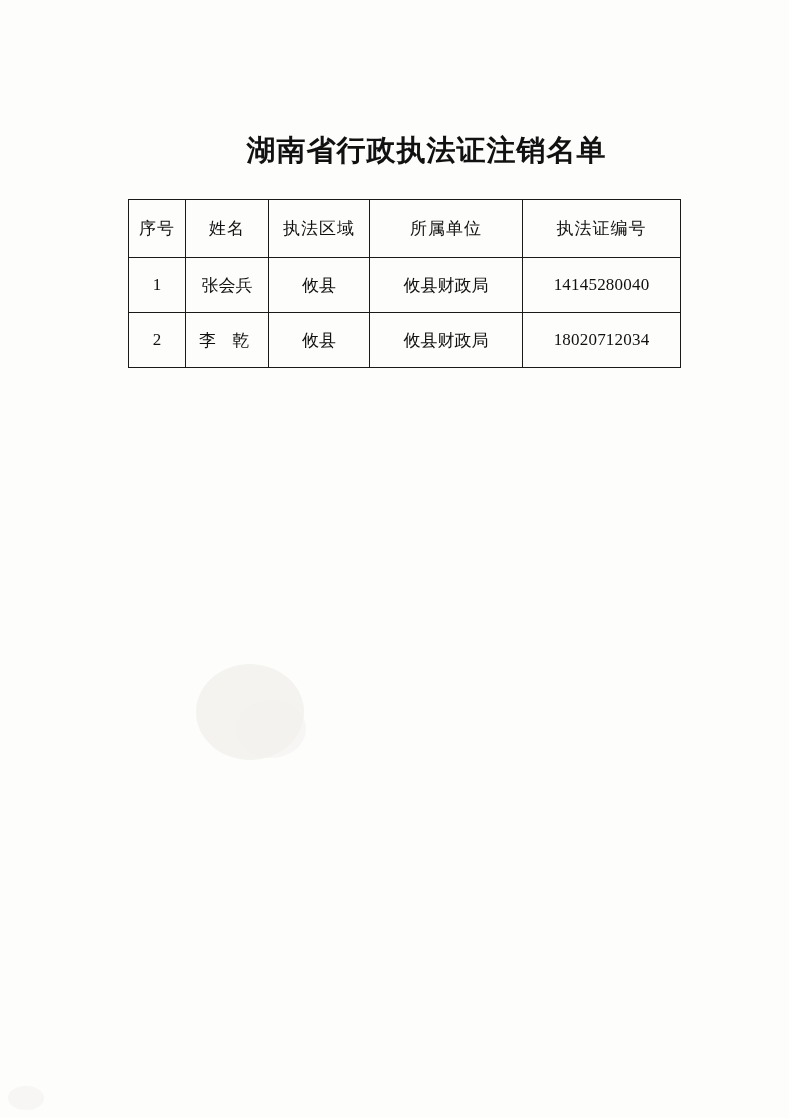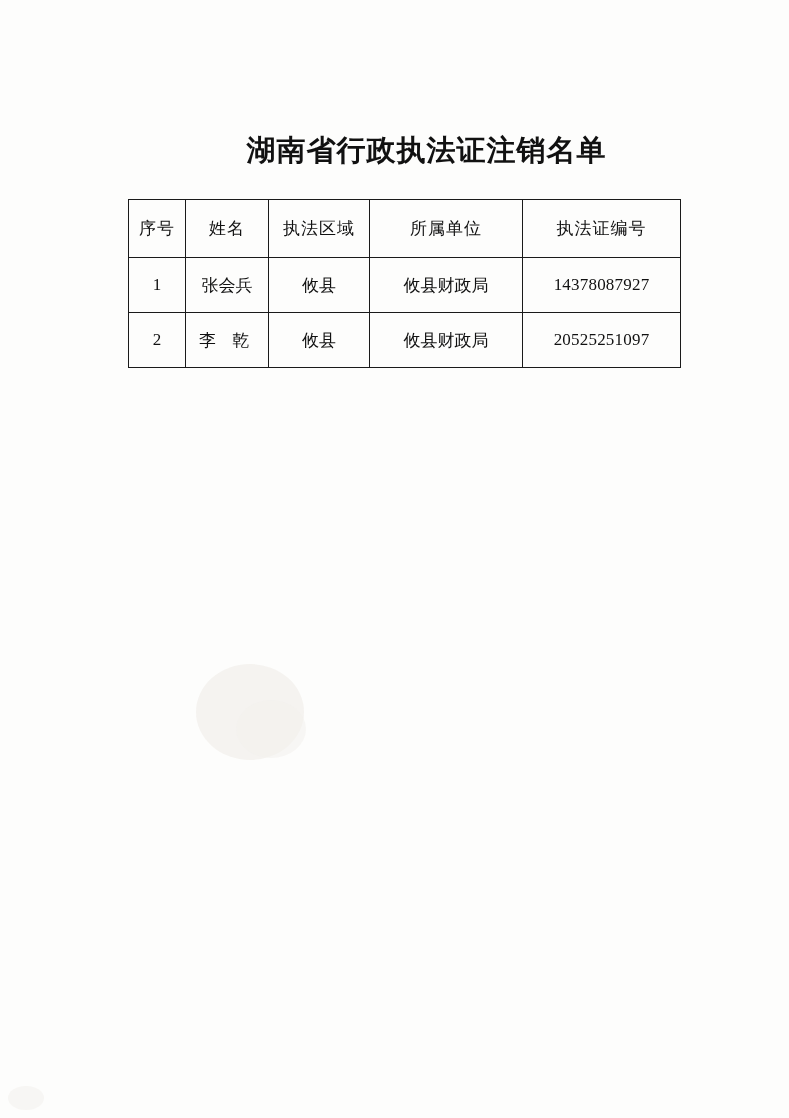--- a/index.html
+++ b/index.html
@@ -108,26 +108,26 @@
           <td class="col-unit head-cell">所属单位</td>
           <td class="col-cert head-cell">执法证编号</td>
         </tr>
       </thead>
       <tbody>
         <tr>
           <td class="col-idx cell-num">1</td>
           <td class="col-name">张会兵</td>
           <td class="col-area">攸县</td>
           <td class="col-unit">攸县财政局</td>
-          <td class="col-cert cell-num">14378087927</td>
+          <td class="col-cert cell-num">14145280040</td>
         </tr>
         <tr>
           <td class="col-idx cell-num">2</td>
           <td class="col-name cell-name-spaced">李 乾</td>
           <td class="col-area">攸县</td>
           <td class="col-unit">攸县财政局</td>
-          <td class="col-cert cell-num">20525251097</td>
+          <td class="col-cert cell-num">18020712034</td>
         </tr>
       </tbody>
     </table>
   </div>
 
 </div>
 
 </body></html>

